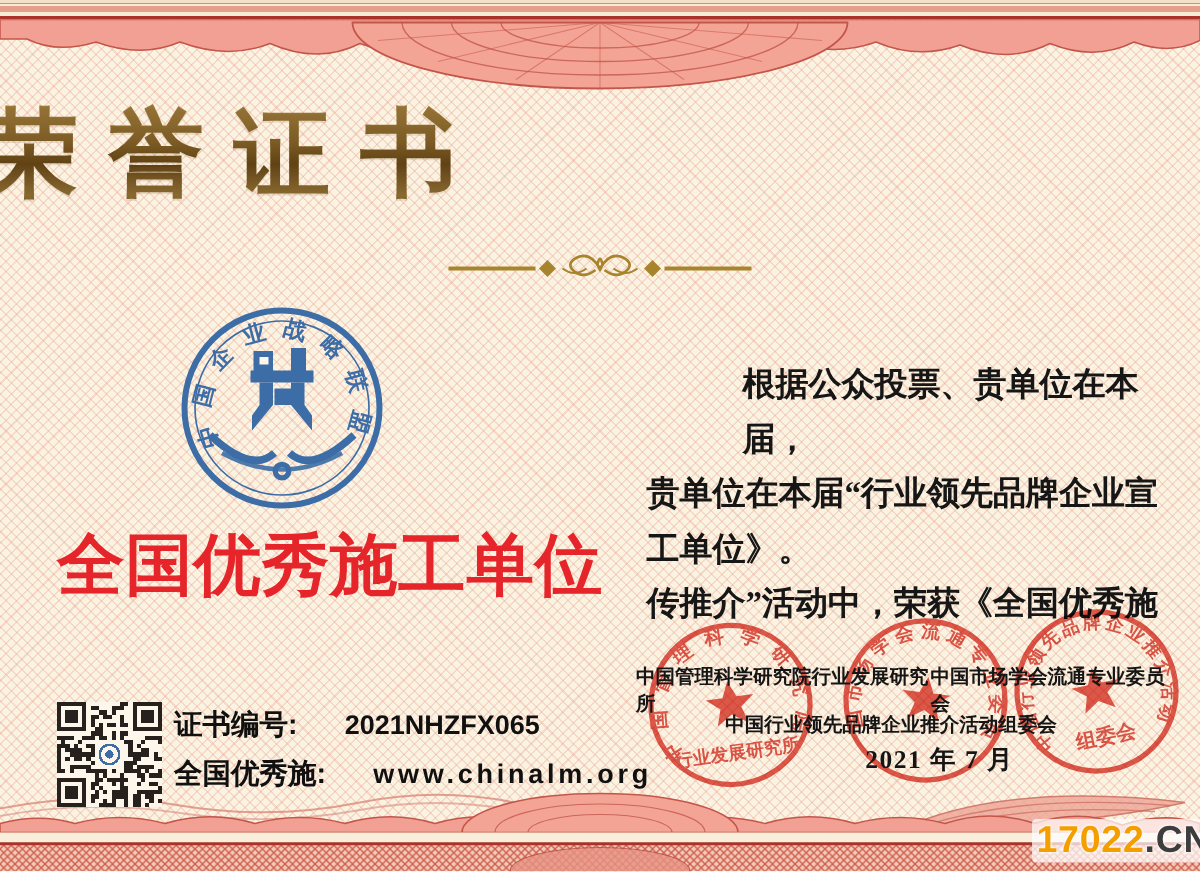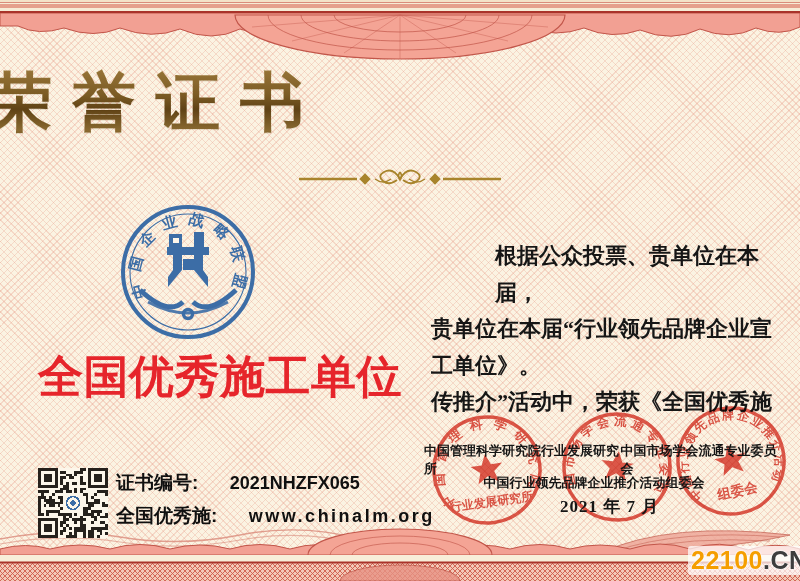--- a/index.html
+++ b/index.html
@@ -47,21 +47,21 @@
   .stamp{opacity:.82;mix-blend-mode:multiply;}
   .stamp text{font-weight:700;fill:#d8372a;font-family:"Liberation Sans","DejaVu Sans",sans-serif;}
   .stamp-1{left:427px;top:410px;}
   .stamp-2{left:557px;top:407px;}
   .stamp-3{left:671px;top:401px;}
   
   .issuer-line{left:424px;top:442px;width:356px;display:flex;justify-content:space-between;
     font-family:"Liberation Serif","DejaVu Serif",serif;font-size:13px;font-weight:700;color:#151515;}
   .committee-line{left:424px;top:474px;width:340px;text-align:center;
     font-family:Liberation Mono, monospace;font-size:13px;font-weight:700;color:#151515;}
-  .issue-date{left:560px;top:495px;width:116px;text-align:left;
+  .issue-date{left:560px;top:495px;width:116px;text-align:right;
     font-family:"Liberation Serif","DejaVu Serif",serif;font-size:17px;font-weight:700;color:#151515;letter-spacing:1px;}
   
   .qr{left:38px;top:467px;}
   .info-row{left:116px;color:#101010;font-weight:700;white-space:nowrap;}
   .row-certno{top:470px;}
   .row-query{top:503px;}
   .info-label{font-size:19px;}
   .info-value{font-size:18px;margin-left:27px;}
   .query-url{letter-spacing:2.5px;text-align:center;}
   
@@ -243,16 +243,16 @@
   <div class="abs info-row row-certno">
     <span class="info-label">证书编号:</span>
     <span class="info-value">2021NHZFX065</span>
   </div>
   <div class="abs info-row row-query">
     <span class="info-label">全国优秀施:</span>
     <span class="info-value query-url">www.chinalm.org</span>
   </div>
 
   <div class="abs watermark">
-    <span class="wm-number">22100</span><span class="wm-tld">.CN</span>
+    <span class="wm-number">17022</span><span class="wm-tld">.CN</span>
   </div>
 
 </div>
 
 </body></html>

